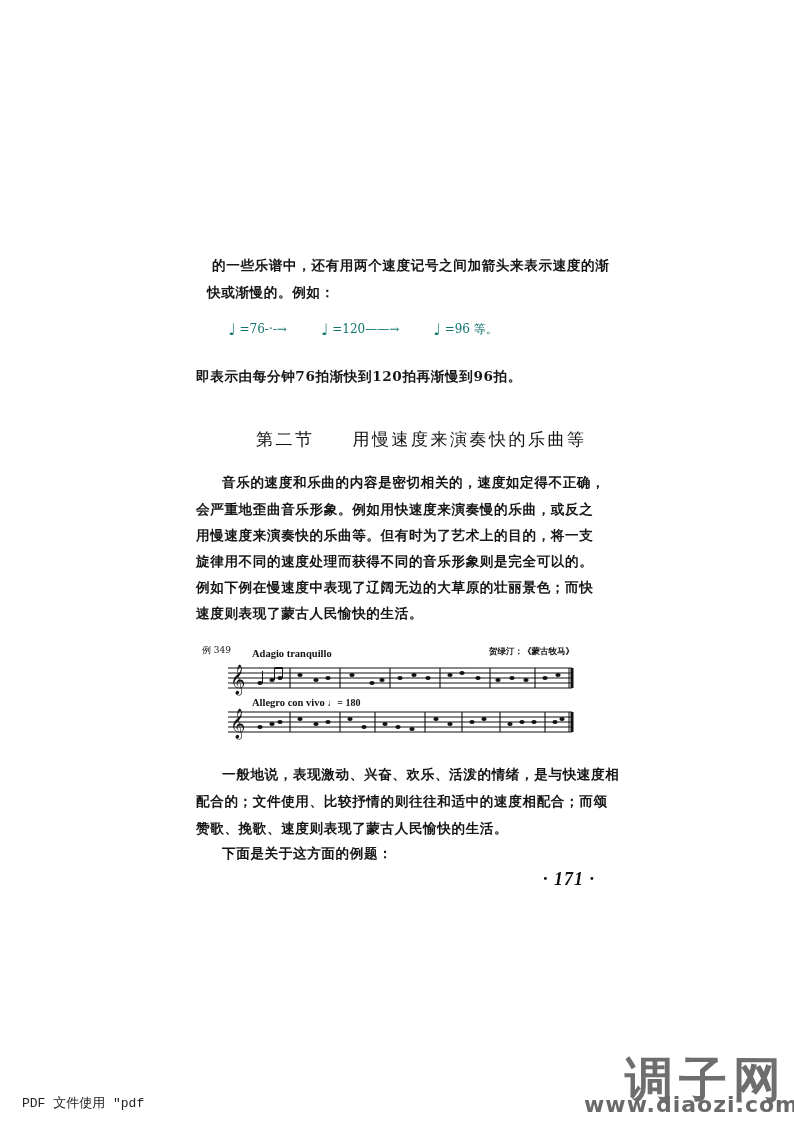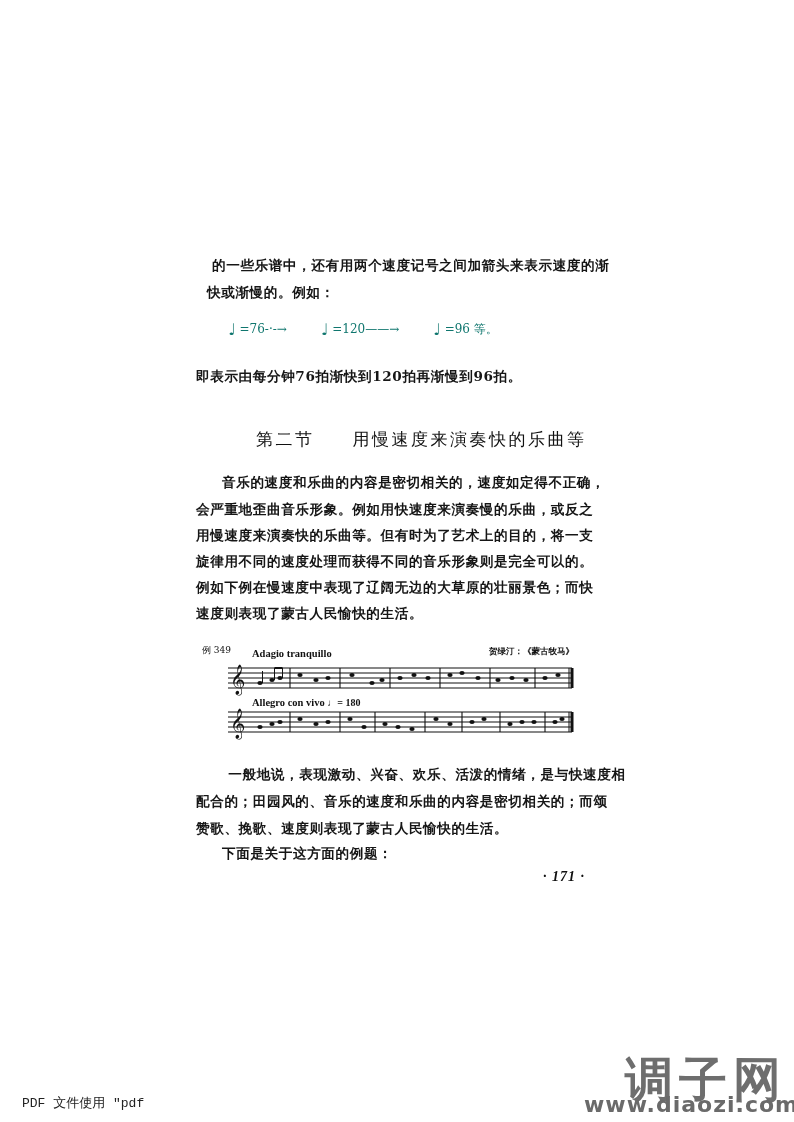--- a/index.html
+++ b/index.html
@@ -18,21 +18,21 @@
     .tempo-row .note { font-size: 16px; vertical-align: -2px; margin-right: 4px; }
     .section-title {
       position: absolute; top: 428px; left: 256px; font-size: 17px; font-weight: normal; letter-spacing: 2.5px;
       color: #111; white-space: nowrap;
     }
     .section-title .num { margin-right: 38px; }
     .example { position: absolute; left: 200px; top: 638px; width: 390px; height: 110px; }
     .ex-label { position: absolute; left: 2px; top: 6px; font-size: 9px; font-weight: normal; }
     .ex-tempo { position: absolute; font-size: 10.5px; font-weight: bold; font-family: "Liberation Serif", serif; white-space: nowrap; }
     .ex-credit { position: absolute; right: 16px; top: 8px; font-size: 8.5px; font-weight: bold; white-space: nowrap; margin-left: 44px; }
-    .page-num { position: absolute; top: 869px; left: 543px; font-size: 14px; font-weight: bold; font-style: italic; font-family: "Liberation Serif", serif; letter-spacing: 1px; }
+    .page-num { position: absolute; top: 869px; left: 543px; font-size: 18px; font-weight: bold; font-style: italic; font-family: "Liberation Serif", serif; letter-spacing: 1px; }
     .wm-cn { position: absolute; left: 625px; top: 1048px; font-size: 48px; font-weight: bold; color: #6e6e6e; letter-spacing: 6px; font-family: "DejaVu Sans", sans-serif; }
     .wm-url { position: absolute; left: 584px; top: 1092px; font-size: 22px; font-weight: bold; color: #6a6a6a; letter-spacing: 1px; font-family: "DejaVu Sans", sans-serif; }
     .footer-pdf { position: absolute; left: 22px; top: 1094px; font-size: 13px; color: #222; font-family: "Liberation Mono", monospace; white-space: nowrap; }
   </style>
 </head>
 <body>
 
 <div>
 
   <div class="line" style="top:257px;padding-left:16px;">的一些乐谱中，还有用两个速度记号之间加箭头来表示速度的渐</div>
@@ -149,22 +149,22 @@
           <ellipse cx="284" cy="81" rx="2.6" ry="2"></ellipse>
         <ellipse cx="310" cy="86" rx="2.6" ry="2"></ellipse>
           <ellipse cx="322" cy="84" rx="2.6" ry="2"></ellipse>
           <ellipse cx="334" cy="84" rx="2.6" ry="2"></ellipse>
         <ellipse cx="355" cy="84" rx="2.6" ry="2"></ellipse>
           <ellipse cx="362" cy="81" rx="2.6" ry="2"></ellipse>
       </g>
     </svg>
   </div>
 
-  <div class="line indent" style="top:766px;text-align:center;">一般地说，表现激动、兴奋、欢乐、活泼的情绪，是与快速度相</div>
-  <div class="line" style="top:793px;">配合的；田园风的、音乐的速度和乐曲的内容是密切相关的；而颂</div>
+  <div class="line indent" style="top:766px;">一般地说，表现激动、兴奋、欢乐、活泼的情绪，是与快速度相</div>
+  <div class="line" style="top:793px;">配合的；文件使用、比较抒情的则往往和适中的速度相配合；而颂</div>
   <div class="line" style="top:820px;">赞歌、挽歌、速度则表现了蒙古人民愉快的生活。</div>
   <div class="line indent" style="top:845px;">下面是关于这方面的例题：</div>
 
   <div class="page-num">· 171 ·</div>
 
   <div class="wm-cn">调子网</div>
   <div class="wm-url">www.diaozi.com</div>
 
   <div class="footer-pdf">PDF 文件使用 "pdf</div>
 </div>

